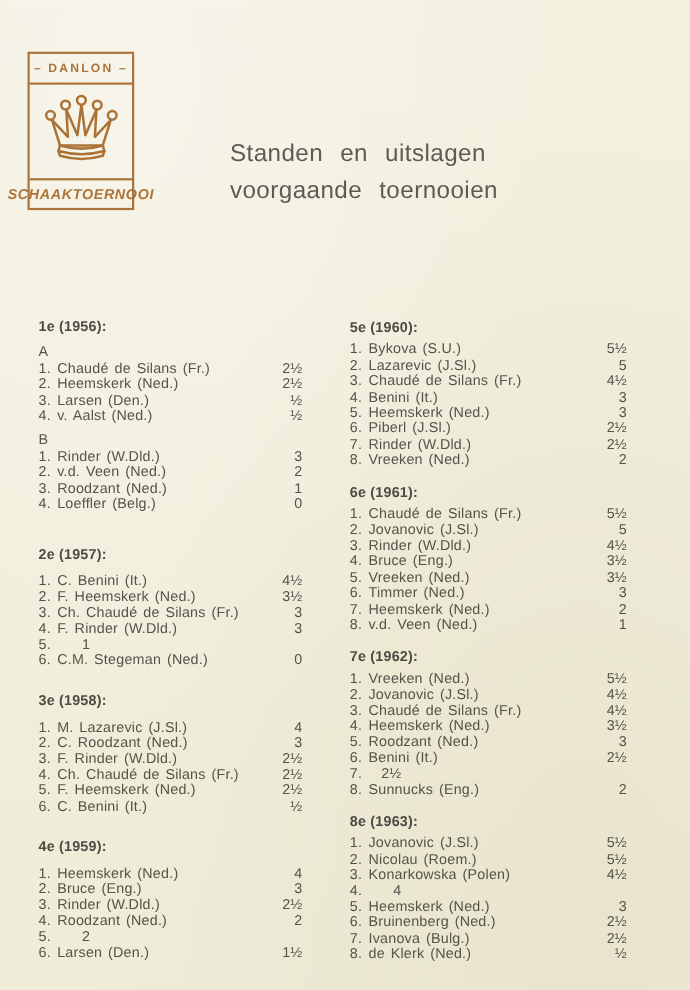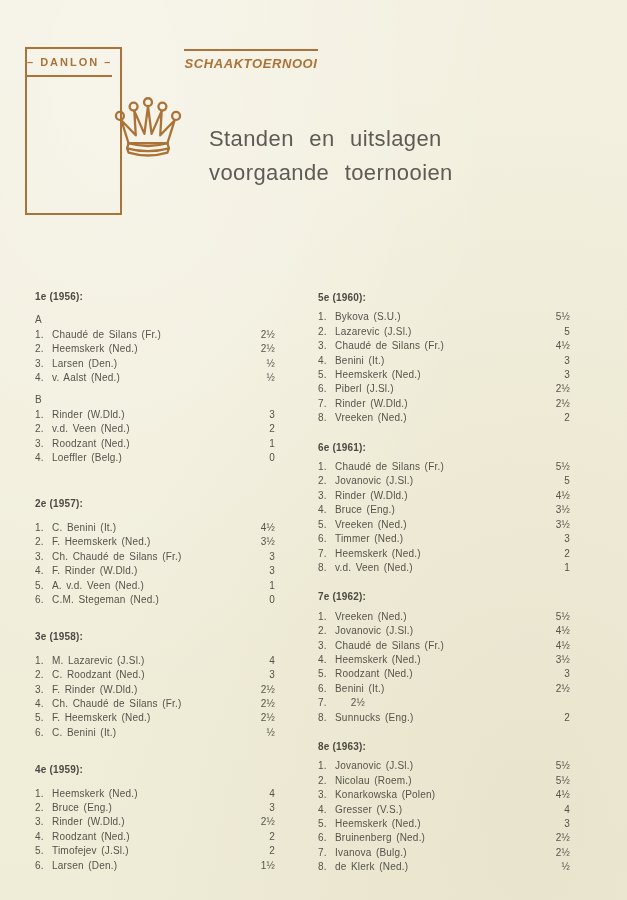--- a/index.html
+++ b/index.html
@@ -8,23 +8,23 @@
     background:#f1eedd;
     background-image:
       radial-gradient(ellipse at 18% 8%, rgba(255,255,255,0.35), transparent 55%),
       radial-gradient(ellipse at 85% 90%, rgba(210,202,170,0.25), transparent 60%),
       linear-gradient(180deg,#f3f0e0 0%,#f1eedb 55%,#efecd8 100%);
     font-family:"Liberation Sans", sans-serif;
     color:#56534b;
   }
   
   .logo{
-    position:absolute;left:25px;top:47px;width:97px;height:168px;
+    position:absolute;left:25px;top:47px;width:97px;height:144px;
     border:2px solid #ab7338;box-sizing:border-box;color:#ab7338;
-    display:flex;flex-direction:row;
+    display:flex;flex-direction:column;
   }
   .logo-top{
     height:28px;border-bottom:2px solid #ab7338;box-sizing:border-box;
     display:flex;align-items:center;justify-content:center;
     font-weight:bold;font-size:11px;letter-spacing:2px;white-space:nowrap;
   }
   .logo-mid{flex:1;display:flex;align-items:center;justify-content:center;}
   .logo-bottom{
     height:27px;border-top:2px solid #ab7338;box-sizing:border-box;
     display:flex;align-items:center;justify-content:center;
@@ -32,21 +32,21 @@
   }
   .crown-svg{width:72px;height:74px;display:block;}
   .crown-svg *{stroke:#ab7338;fill:none;stroke-width:3.2;stroke-linejoin:round;stroke-linecap:round;}
   
   .title{
     position:absolute;left:209px;top:122px;
     font-size:22px;line-height:34px;color:#5d5b54;
     letter-spacing:0.4px;word-spacing:9px;white-space:nowrap;
   }
   
-  .col{position:absolute;font-size:10px;line-height:14.4px;letter-spacing:0.2px;}
+  .col{position:absolute;font-size:13px;line-height:14.4px;letter-spacing:0.2px;}
   .col-left{left:35px;top:290px;width:240px;}
   .col-right{left:318px;top:291px;width:252px;}
   .section-header{font-weight:bold;color:#4d4a43;}
   .col-left .section-header{margin-bottom:9px;}
   .col-right .section-header{margin-bottom:5px;}
   .col-left .section{margin-bottom:23px;}
   .col-left .section:first-child{margin-bottom:32px;}
   .col-right .section{margin-bottom:15px;}
   .group-label{margin-top:8px;}
   .row{display:flex;}
@@ -160,21 +160,20 @@
   </div>
 
   <div class="row">
     <span class="num">4.</span>
     <span class="name">F. Rinder (W.Dld.)</span>
     <span class="score">3</span>
   </div>
 
   <div class="row">
     <span class="num">5.</span>
-    <span class="name">A. v.d. Veen (Ned.)</span>
     <span class="score">1</span>
   </div>
 
   <div class="row">
     <span class="num">6.</span>
     <span class="name">C.M. Stegeman (Ned.)</span>
     <span class="score">0</span>
   </div>
 </div>
   </div>
@@ -242,21 +241,20 @@
   </div>
 
   <div class="row">
     <span class="num">4.</span>
     <span class="name">Roodzant (Ned.)</span>
     <span class="score">2</span>
   </div>
 
   <div class="row">
     <span class="num">5.</span>
-    <span class="name">Timofejev (J.Sl.)</span>
     <span class="score">2</span>
   </div>
 
   <div class="row">
     <span class="num">6.</span>
     <span class="name">Larsen (Den.)</span>
     <span class="score">1½</span>
   </div>
 </div>
   </div>
@@ -436,21 +434,20 @@
   </div>
 
   <div class="row">
     <span class="num">3.</span>
     <span class="name">Konarkowska (Polen)</span>
     <span class="score">4½</span>
   </div>
 
   <div class="row">
     <span class="num">4.</span>
-    <span class="name">Gresser (V.S.)</span>
     <span class="score">4</span>
   </div>
 
   <div class="row">
     <span class="num">5.</span>
     <span class="name">Heemskerk (Ned.)</span>
     <span class="score">3</span>
   </div>
 
   <div class="row">

